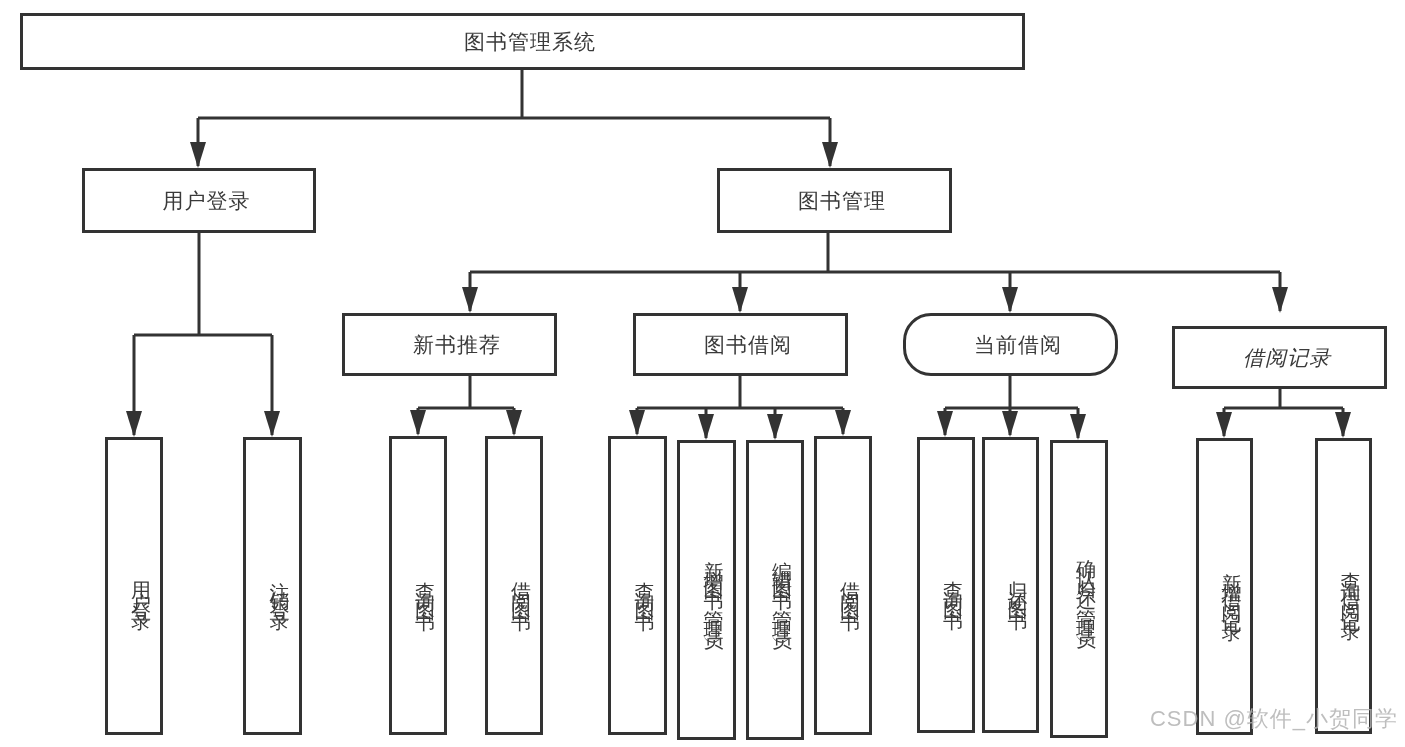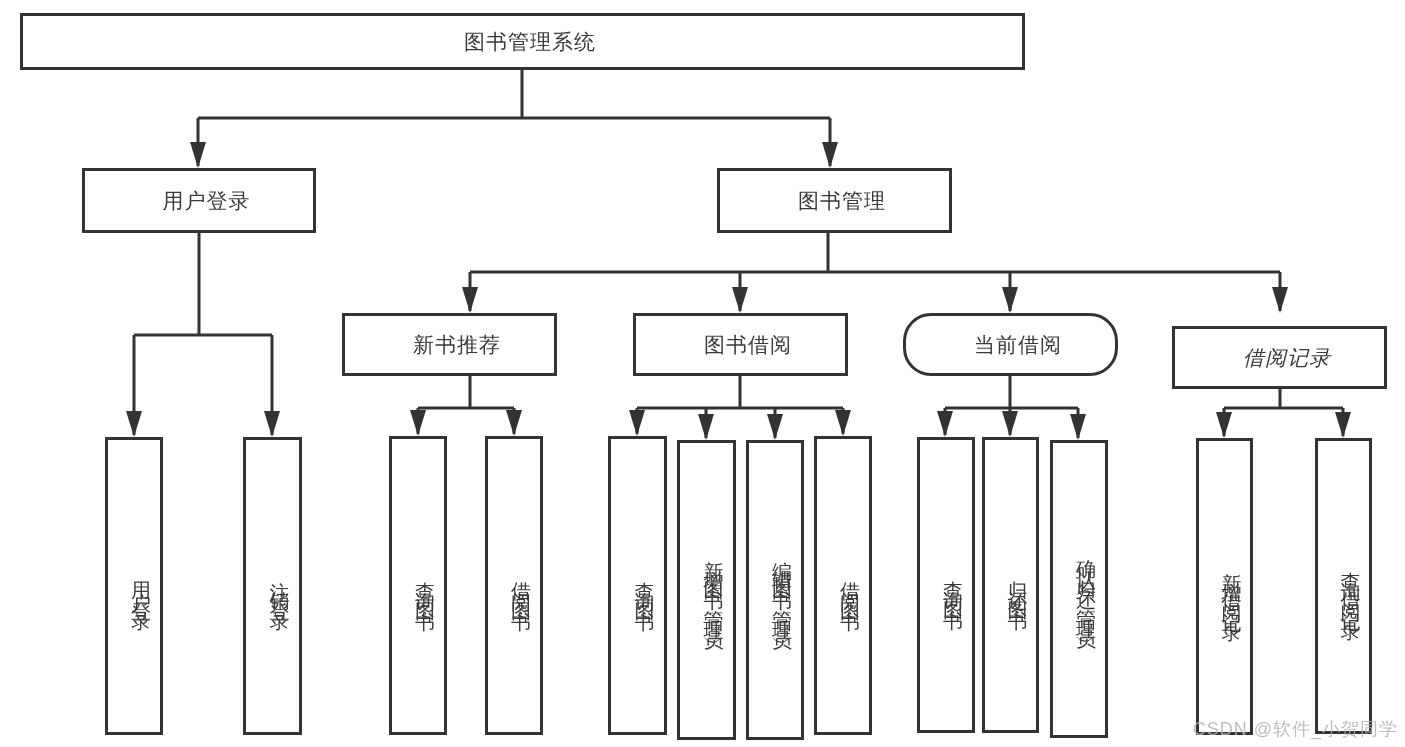--- a/index.html
+++ b/index.html
@@ -41,22 +41,22 @@
   .leaf span {
     writing-mode: vertical-rl;
     text-orientation: mixed;
     font-size: 20px;
     letter-spacing: 10px;
     line-height: 1;
   }
   #watermark {
     position: absolute;
     right: 7px;
-    bottom: 6px;
-    font-size: 18px;
+    bottom: 13px;
+    font-size: 22px;
     color: #b3b3b3;
     opacity: 0.85;
     z-index: 3;
     letter-spacing: 1px;
     white-space: nowrap;
   }
 </style>
 </head>
 <body>
 

